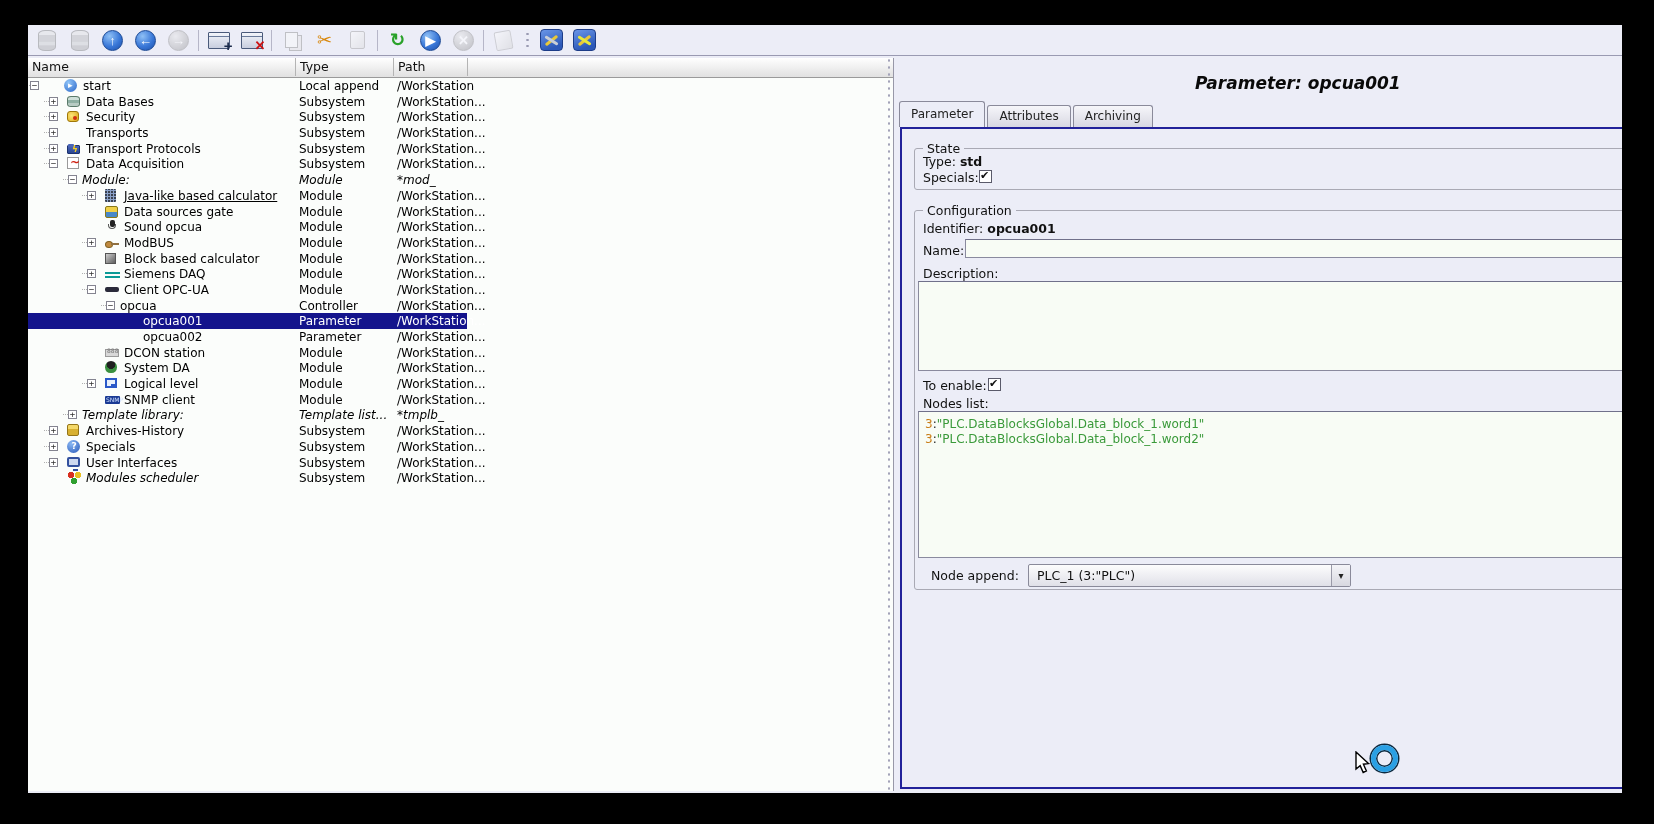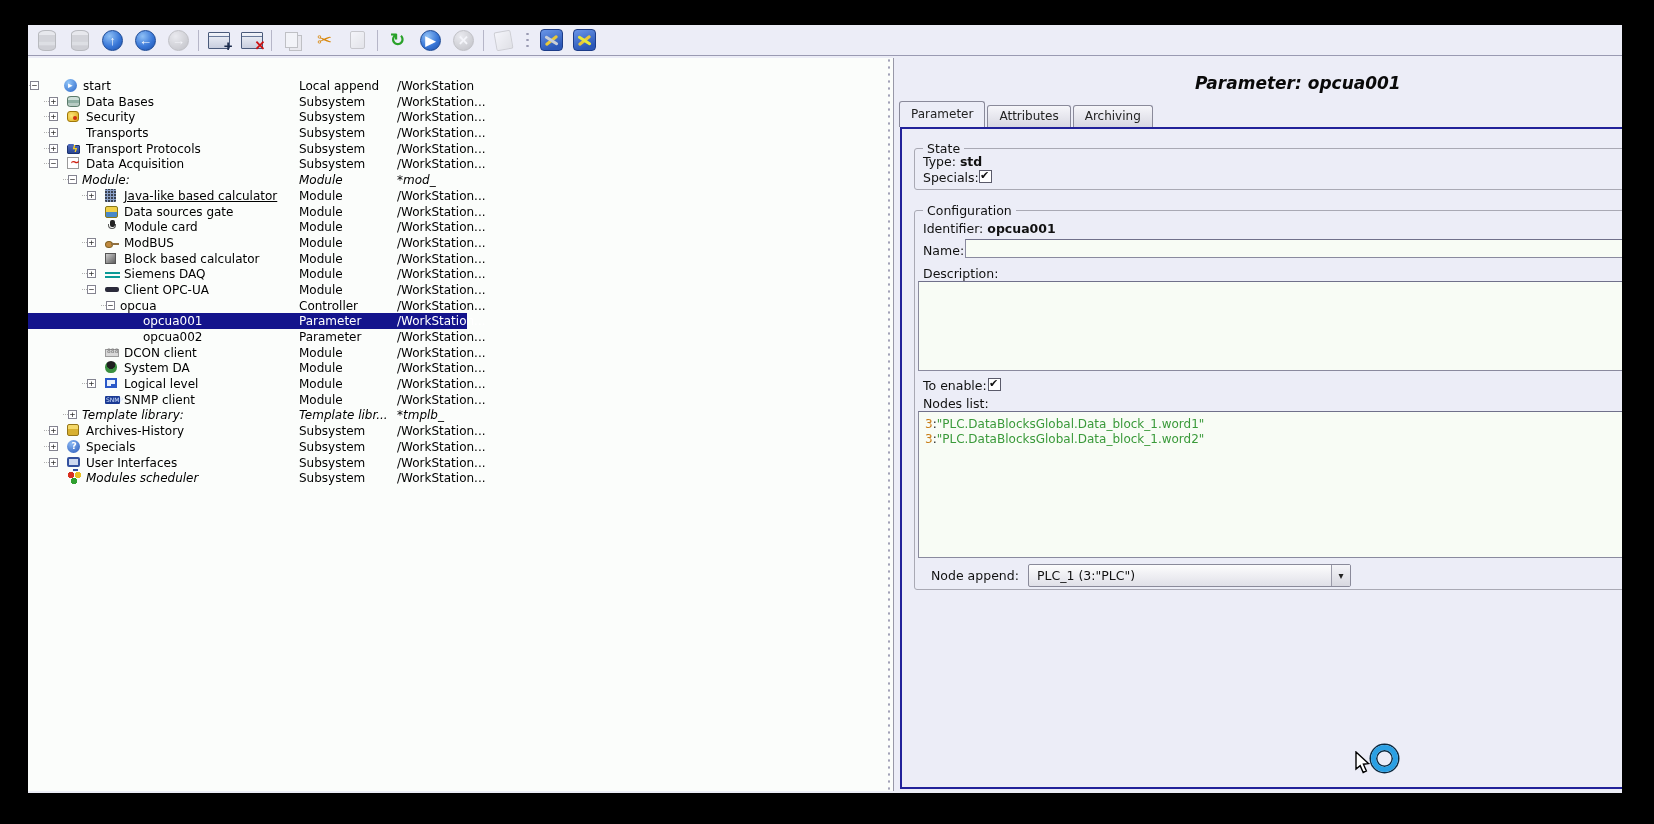--- a/index.html
+++ b/index.html
@@ -192,20 +192,26 @@
         <div class="tb-handle"></div>
         <button class="tb-btn">
           <span class="icon-cfg"></span>
         </button>
         <button class="tb-btn">
           <span class="icon-cfg nav"></span>
         </button>
       </div>
 
     <div id="treepanel">
+      <div id="treeheader">
+        <div class="hcell" style="left:0;width:268px;">Name</div>
+        <div class="hcell" style="left:268px;width:98px;">Type</div>
+        <div class="hcell" style="left:366px;width:74px;">Path</div>
+        <div class="hcell" style="left:440px;width:426px;border-right:none;"></div>
+      </div>
       <div id="treerows">
           <div class="trow">
             <span class="exp" style="left: 2px;">−</span>
             <span class="ti ti-start" style="left: 36px;"></span>
             <span class="nm" style="left: 55px;">start</span>
             <span class="ty">Local append</span>
             <span class="pa">/WorkStation</span>
           </div>
           <div class="trow">
             <span class="exp" style="left: 21px;">+</span>
@@ -256,21 +262,21 @@
             <span class="pa">/WorkStation...</span>
           </div>
           <div class="trow">
             <span class="ti ti-gate" style="left: 77px;"></span>
             <span class="nm" style="left: 96px;">Data sources gate</span>
             <span class="ty">Module</span>
             <span class="pa">/WorkStation...</span>
           </div>
           <div class="trow">
             <span class="ti ti-mic" style="left: 77px;"></span>
-            <span class="nm" style="left: 96px;">Module card</span>
+            <span class="nm" style="left: 96px;">Sound opcua</span>
             <span class="ty">Module</span>
             <span class="pa">/WorkStation...</span>
           </div>
           <div class="trow">
             <span class="exp" style="left: 59px;">+</span>
             <span class="ti ti-modbus" style="left: 77px;"></span>
             <span class="nm" style="left: 96px;">ModBUS</span>
             <span class="ty">Module</span>
             <span class="pa">/WorkStation...</span>
           </div>
@@ -305,21 +311,21 @@
             <span class="ty">Parameter</span>
             <span class="pa">/WorkStation...</span>
           </div>
           <div class="trow">
             <span class="nm" style="left: 115px;">opcua002</span>
             <span class="ty">Parameter</span>
             <span class="pa">/WorkStation...</span>
           </div>
           <div class="trow">
             <span class="ti ti-dcon" style="left: 77px;"></span>
-            <span class="nm" style="left: 96px;">DCON client</span>
+            <span class="nm" style="left: 96px;">DCON station</span>
             <span class="ty">Module</span>
             <span class="pa">/WorkStation...</span>
           </div>
           <div class="trow">
             <span class="ti ti-sysda" style="left: 77px;"></span>
             <span class="nm" style="left: 96px;">System DA</span>
             <span class="ty">Module</span>
             <span class="pa">/WorkStation...</span>
           </div>
           <div class="trow">
@@ -331,21 +337,21 @@
           </div>
           <div class="trow">
             <span class="ti ti-snmp" style="left: 77px;"></span>
             <span class="nm" style="left: 96px;">SNMP client</span>
             <span class="ty">Module</span>
             <span class="pa">/WorkStation...</span>
           </div>
           <div class="trow italic">
             <span class="exp" style="left: 40px;">+</span>
             <span class="nm" style="left: 54px;">Template library:</span>
-            <span class="ty">Template libr...</span>
+            <span class="ty">Template list...</span>
             <span class="pa">*tmplb_</span>
           </div>
           <div class="trow">
             <span class="exp" style="left: 21px;">+</span>
             <span class="ti ti-archive" style="left: 39px;"></span>
             <span class="nm" style="left: 58px;">Archives-History</span>
             <span class="ty">Subsystem</span>
             <span class="pa">/WorkStation...</span>
           </div>
           <div class="trow">

